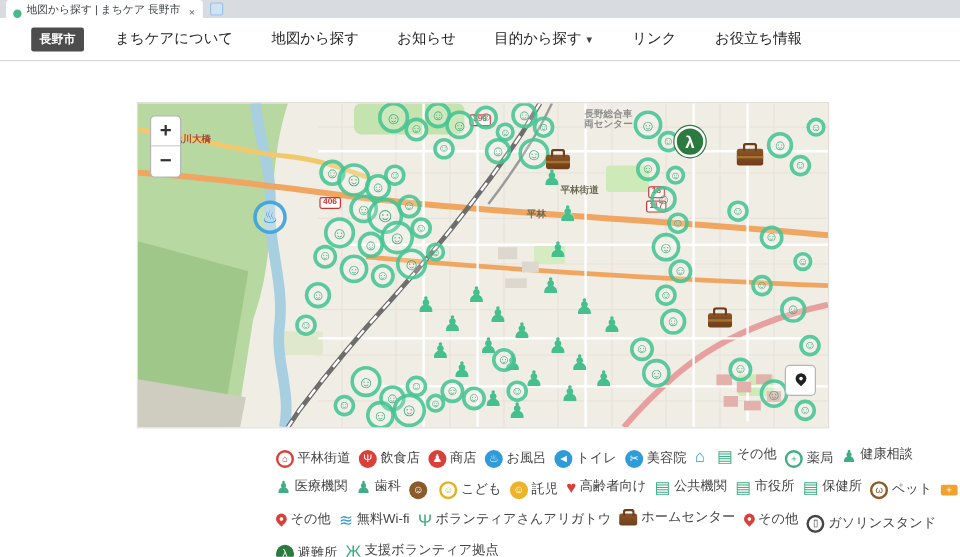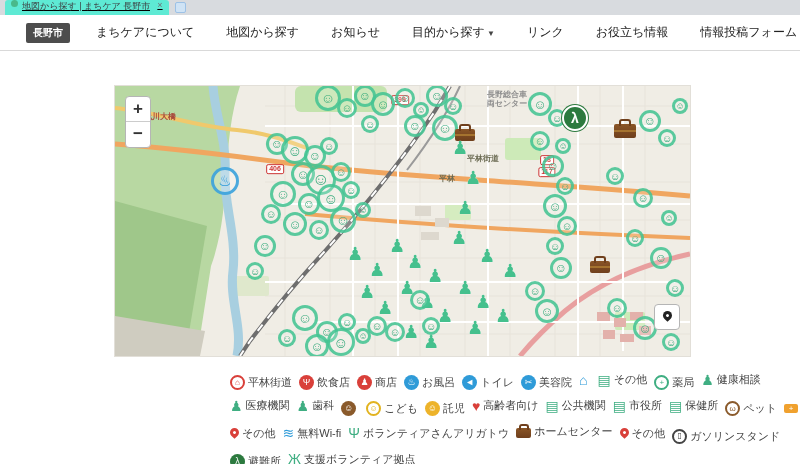--- a/index.html
+++ b/index.html
@@ -1,22 +1,22 @@
 <!DOCTYPE html>
 <html><head>
 <meta charset="utf-8">
 <style>
   * { margin:0; padding:0; box-sizing:border-box; }
   html,body { width:800px; height:464px; overflow:hidden;
     font-family:"Liberation Sans","DejaVu Sans",sans-serif; background:#fff; }
 
   
   .tabbar { height:15px; background:#d8dbdf; display:flex; align-items:center; padding-left:5px; }
-  .tab { display:flex; align-items:flex-start; gap:4px; height:15px; padding:0 6px;
-         background:#5eead4; border-radius:3px 3px 0 0; max-width:190px;text-decoration:underline; }
+  .tab { display:flex; align-items:flex-end; gap:4px; height:15px; padding:0 6px;
+         background:#ffffff; border-radius:3px 3px 0 0; max-width:190px; }
   .tab .fav { width:7px; height:7px; border-radius:50%; background:#49b98a; flex:0 0 auto; }
   .tab .ttl { font-size:9px; color:#3c4043; white-space:nowrap; overflow:hidden; }
   .tab .cls { font-size:9px; color:#70757a; padding-left:3px; cursor:default; }
   .newtab { width:11px; height:11px; margin-left:6px; background:#cfe3f5;
             border:1px solid #9cc1e6; border-radius:2px; }
 
   
   .siteheader { height:36px; background:#fff; display:flex; align-items:center;
                 padding:0 0 0 18px; border-bottom:1px solid #d9d9d9; }
   .logo { font-size:21px; font-weight:bold; color:#7ab648; letter-spacing:1px; line-height:1; position:relative; }
@@ -101,21 +101,20 @@
 
 <div class="siteheader">
   <span class="citybadge">長野市</span>
   <div class="nav" id="nav">
       <span class="item">まちケアについて</span>
       <span class="item">地図から探す</span>
       <span class="item">お知らせ</span>
       <span class="item">目的から探す<span class="caret"> ▼</span></span>
       <span class="item">リンク</span>
       <span class="item">お役立ち情報</span>
-      <span class="item">情報投稿フォーム</span>
     </div>
 </div>
 
 <div class="content">
   <div class="map" id="map">
 
     <svg class="base" width="575" height="270" viewBox="0 0 575 270">
       <rect width="575" height="270" fill="#f0ede5"></rect>
 
       <g stroke="#e7e3da" stroke-width="1">

